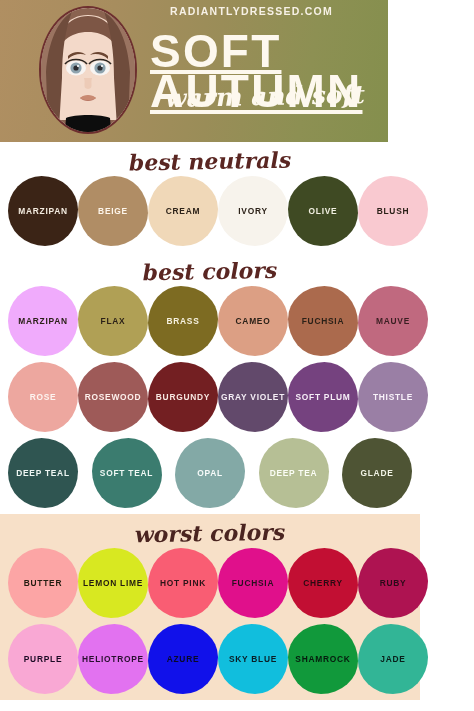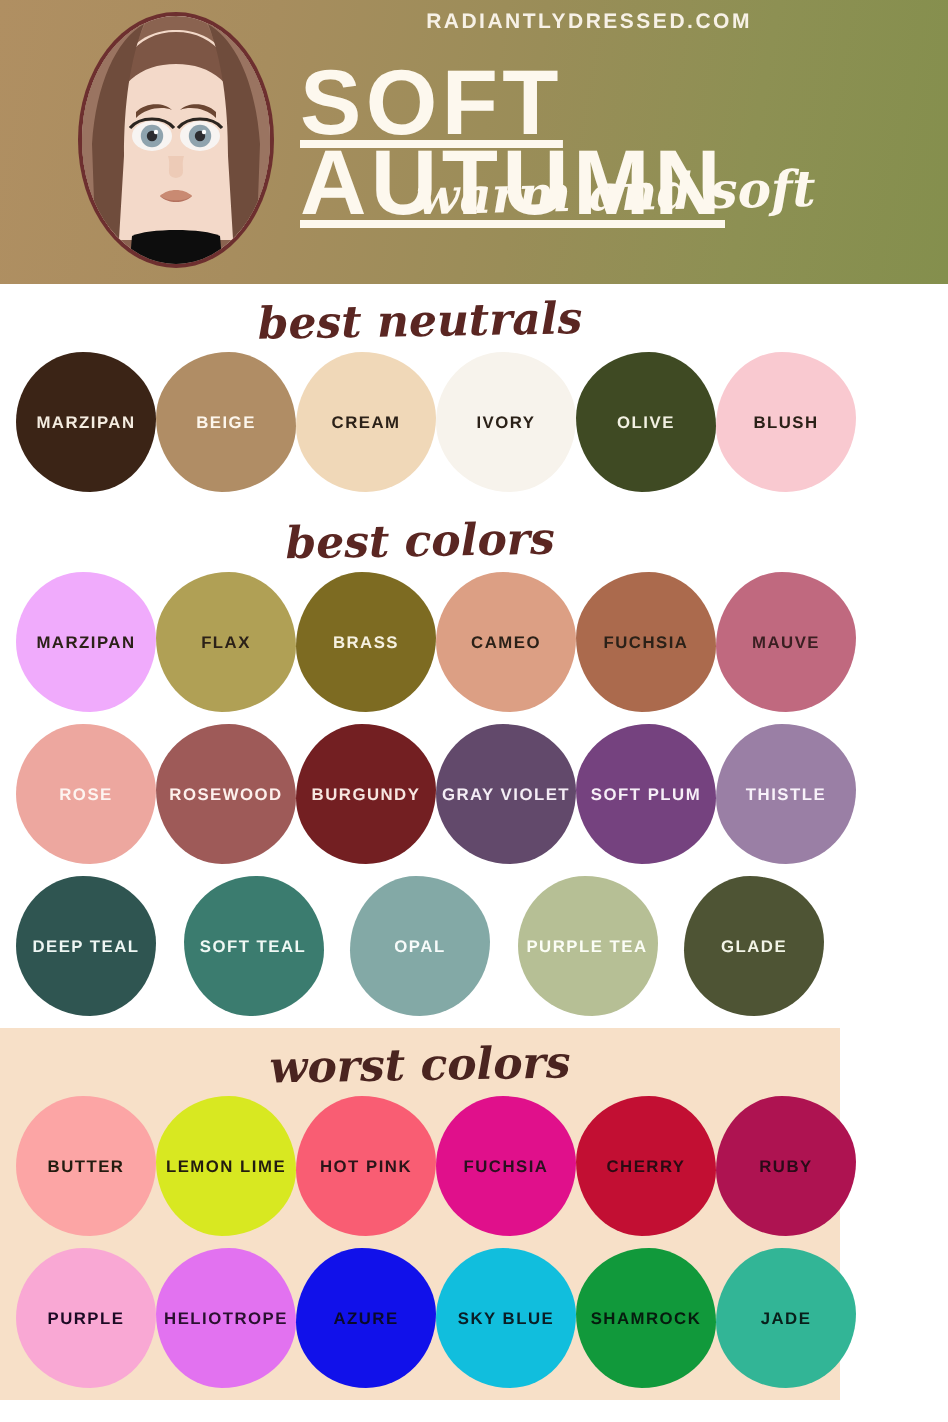--- a/index.html
+++ b/index.html
@@ -7,21 +7,21 @@
   body {
     font-family:"Liberation Sans", sans-serif;
     background:#ffffff;
     overflow:hidden;
     position:relative;
   }
 
   
   .header {
     position:relative;
-    width:474px;
+    width:388px;
     height:142px;
     background:linear-gradient(100deg,#b08f62 0%,#a78d5e 28%,#9a8d58 55%,#8d9053 78%,#848f4d 100%);
     overflow:hidden;
   }
   .site-url {
     position:absolute;
     top:5px; left:0; right:0;
     text-align:center;
     padding-left:115px;
     font-size:10.5px;
@@ -167,21 +167,21 @@
         <div class="swatch b" style="background: rgb(158, 90, 88); color: rgb(253, 240, 236);">ROSEWOOD</div>
         <div class="swatch c" style="background: rgb(115, 31, 34); color: rgb(247, 230, 224);">BURGUNDY</div>
         <div class="swatch " style="background: rgb(98, 73, 107); color: rgb(244, 237, 245);">GRAY VIOLET</div>
         <div class="swatch b" style="background: rgb(117, 66, 127); color: rgb(246, 238, 247);">SOFT PLUM</div>
         <div class="swatch c" style="background: rgb(154, 127, 165); color: rgb(248, 242, 250);">THISTLE</div>
       </div>
       <div class="row">
         <div class="swatch " style="background: rgb(47, 85, 81); color: rgb(238, 246, 243);">DEEP TEAL</div>
         <div class="swatch b" style="background: rgb(59, 124, 111); color: rgb(239, 248, 244);">SOFT TEAL</div>
         <div class="swatch c" style="background: rgb(131, 169, 166); color: rgb(247, 251, 250);">OPAL</div>
-        <div class="swatch " style="background: rgb(182, 191, 149); color: rgb(251, 253, 245);">PURPLE TEA</div>
+        <div class="swatch " style="background: rgb(182, 191, 149); color: rgb(251, 253, 245);">DEEP TEA</div>
         <div class="swatch c" style="background: rgb(78, 84, 52); color: rgb(242, 244, 230);">GLADE</div>
       </div>
     </div>
     <div class="section worst" style="background: rgb(247, 224, 200);">
       <div class="section-title">worst colors</div>
       <div class="row">
         <div class="swatch " style="background: #fca5a5; color: rgb(35, 28, 16);">BUTTER</div>
         <div class="swatch b" style="background: rgb(216, 232, 33); color: rgb(35, 28, 16);">LEMON LIME</div>
         <div class="swatch c" style="background: rgb(249, 93, 115); color: rgb(43, 20, 24);">HOT PINK</div>
         <div class="swatch " style="background: rgb(224, 16, 139); color: rgb(43, 16, 32);">FUCHSIA</div>

